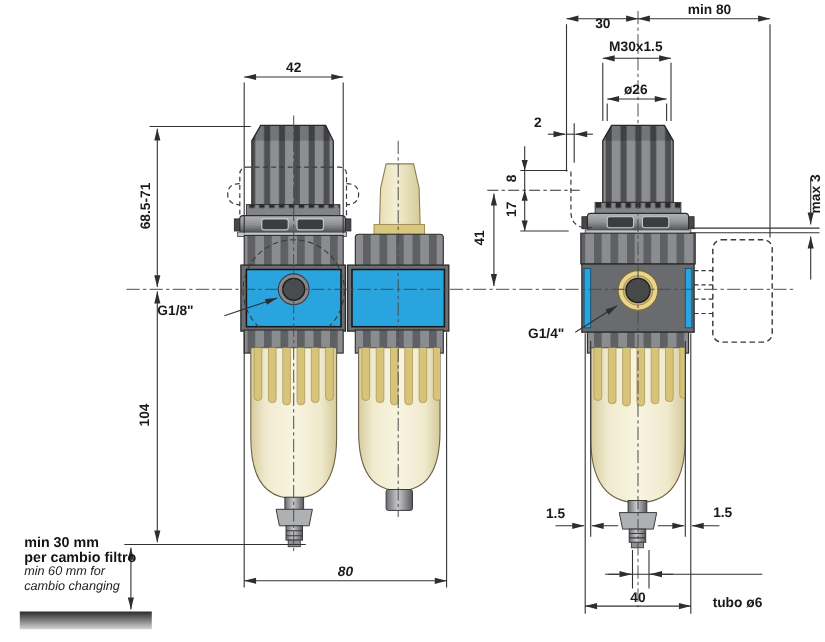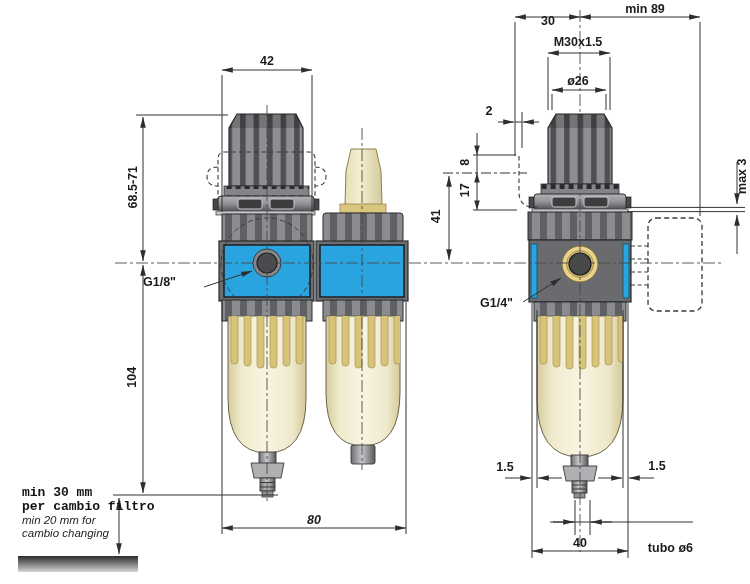--- a/index.html
+++ b/index.html
@@ -5,21 +5,21 @@
   html,body{margin:0;padding:0;background:#fff;}
   #canvas{position:relative;width:750px;height:584px;background:#ffffff;overflow:hidden;
           font-family:"Liberation Sans",sans-serif;}
   #canvas svg{position:absolute;left:0;top:0;}
   .dim{position:absolute;font-weight:bold;font-size:12.5px;color:#1b1b1d;
        text-align:center;line-height:1;white-space:nowrap;}
   .rot{transform:rotate(-90deg);transform-origin:center;}
   .lft{text-align:left;}
   .rgt{text-align:right;margin-top:37px;}
   .note{position:absolute;left:22px;top:486px;line-height:1;}
-  .note-b{display:block;font-weight:bold;font-size:13px;color:#141416;line-height:14px;font-family:Liberation Mono, monospace;}
+  .note-b{display:block;font-weight:bold;font-size:13px;color:#141416;line-height:14px;}
   .note-i{display:block;font-style:italic;font-size:11.5px;color:#232325;line-height:12.5px;}
 </style>
 </head>
 <body>
 
 <div id="canvas">
 
 <svg width="750" height="584" viewBox="0 0 750 584">
   <defs>
     <marker id="arr" markerWidth="13" markerHeight="9" refX="11.4" refY="4.5" orient="auto-start-reverse" markerUnits="userSpaceOnUse">
@@ -260,34 +260,34 @@
   <path d="M18,556 H138 V572 H18 Z" fill="url(#gFloor)"></path>
 </svg>
 
 <span class="dim" style="left:247px;top:55px;width:40px;">42</span>
 <span class="dim rot" style="left:93px;top:181px;width:80px;">68.5-71</span>
 <span class="dim rot" style="left:102px;top:371px;width:60px;">104</span>
 <span class="dim" style="left:294px;top:514px;width:40px;font-style:italic;">80</span>
 <span class="dim lft" style="left:143px;top:276px;width:60px;">G1/8"</span>
 
 <span class="dim" style="left:528px;top:3px;width:40px;margin-top:12px;">30</span>
-<span class="dim" style="left:605px;top:3px;width:80px;">min 89</span>
+<span class="dim" style="left:605px;top:3px;width:80px;">min 80</span>
 <span class="dim" style="left:538px;top:36px;width:80px;">M30x1.5</span>
 <span class="dim" style="left:558px;top:75px;width:40px;">ø26</span>
 <span class="dim" style="left:477px;top:105px;width:24px;">2</span>
 <span class="dim rot" style="left:445px;top:156px;width:40px;">8</span>
 <span class="dim rot" style="left:445px;top:184px;width:40px;">17</span>
 <span class="dim rot" style="left:416px;top:210px;width:40px;">41</span>
 <span class="dim rot" style="left:712px;top:170px;width:60px;">max 3</span>
 <span class="dim lft" style="left:480px;top:297px;width:60px;">G1/4"</span>
 <span class="dim" style="left:485px;top:461px;width:40px;">1.5</span>
 <span class="dim" style="left:637px;top:460px;width:40px;">1.5</span>
 <span class="dim rgt" style="left:613px;top:505px;width:80px;">tubo ø6</span>
 <span class="dim" style="left:560px;top:537px;width:40px;">40</span>
 
 <div class="note">
   <span class="note-b">min 30 mm</span>
   <span class="note-b">per cambio filtro</span>
-  <span class="note-i">min 20 mm for</span>
+  <span class="note-i">min 60 mm for</span>
   <span class="note-i">cambio changing</span>
 </div>
 
 </div>
 
 </body></html>

